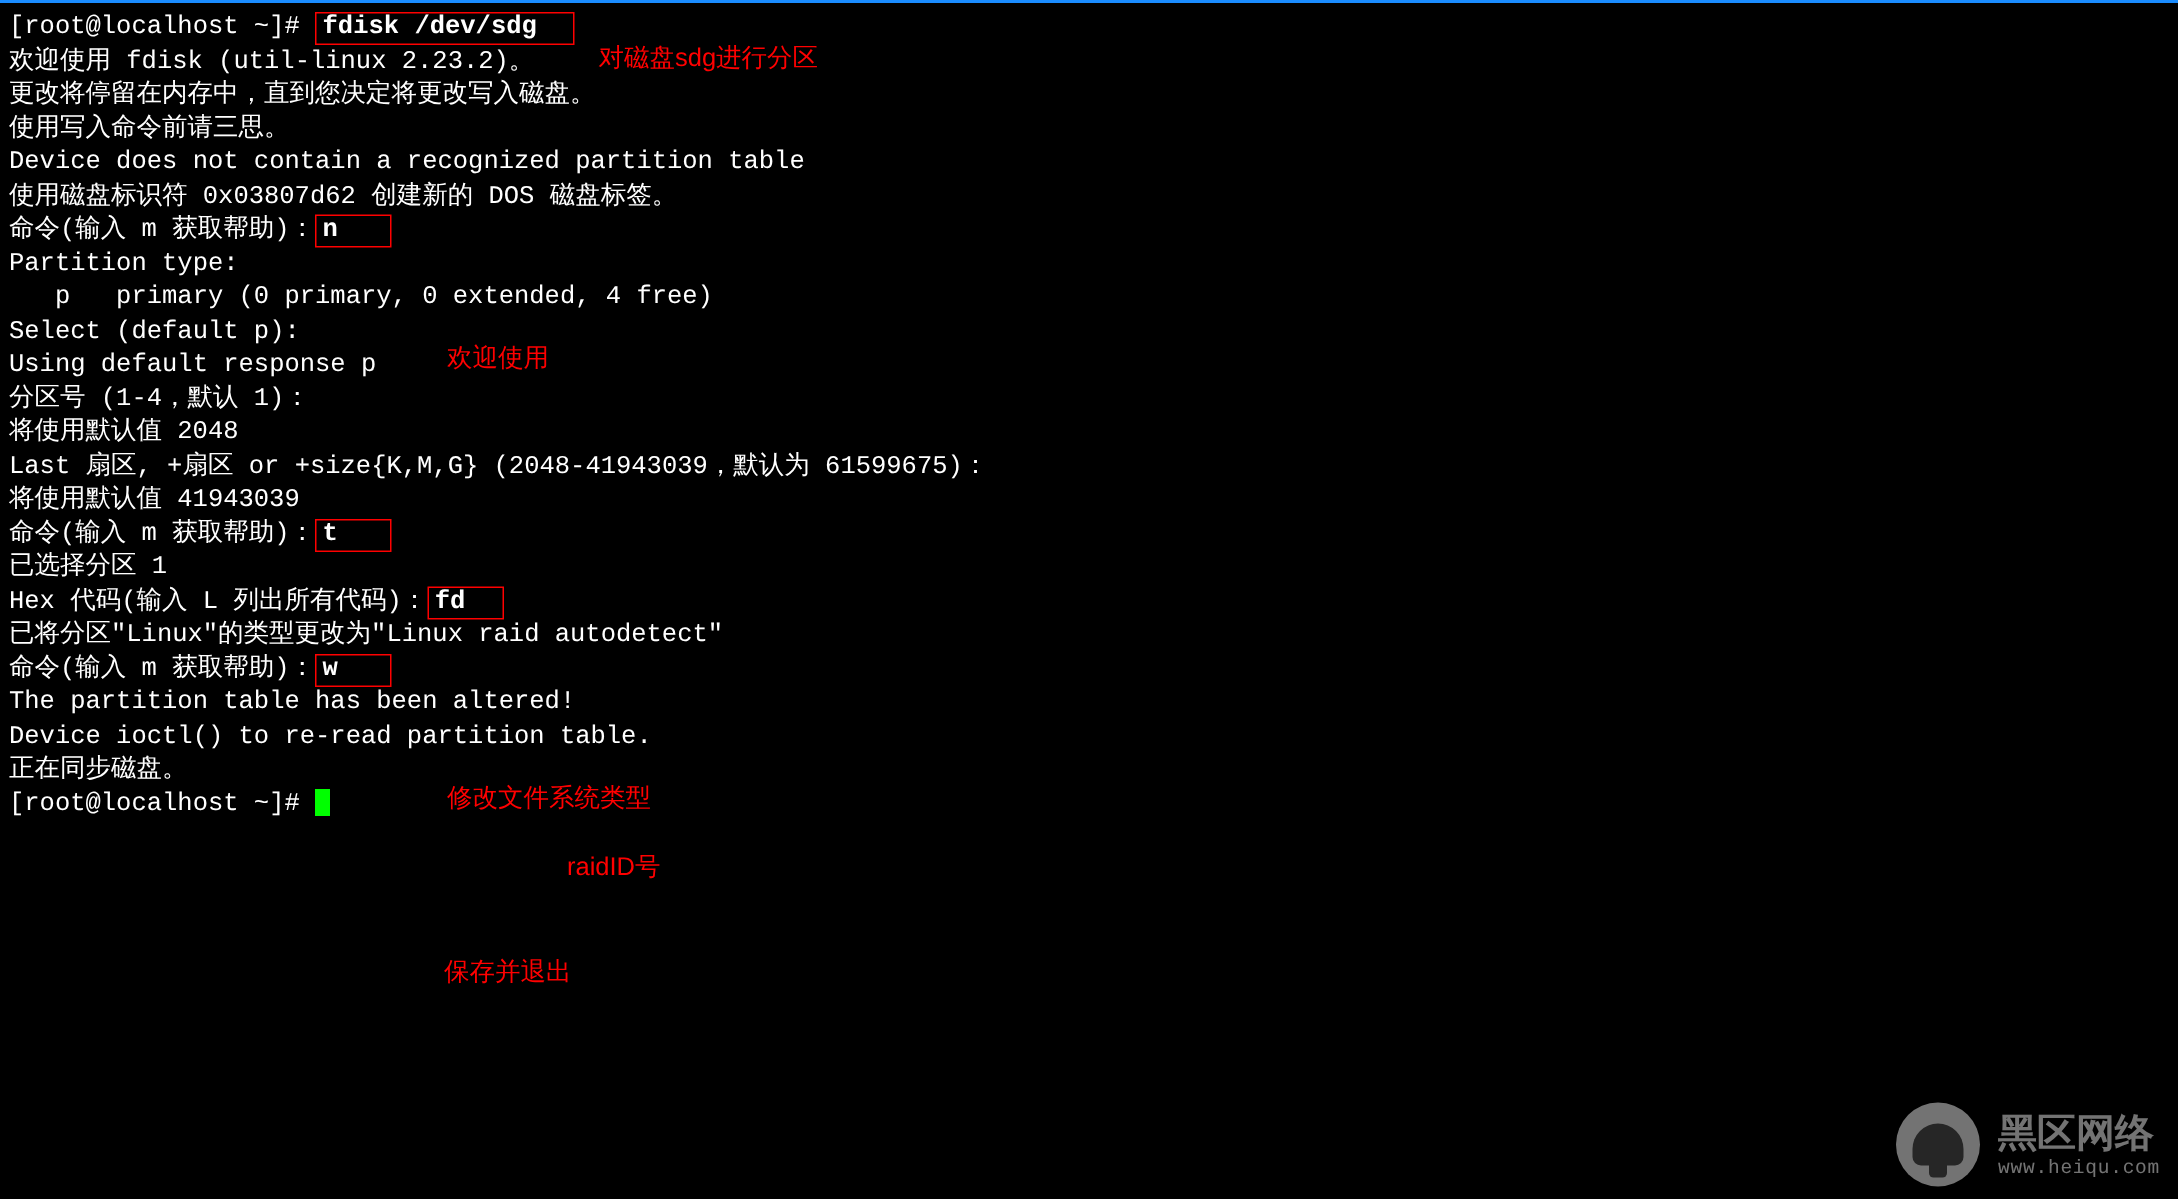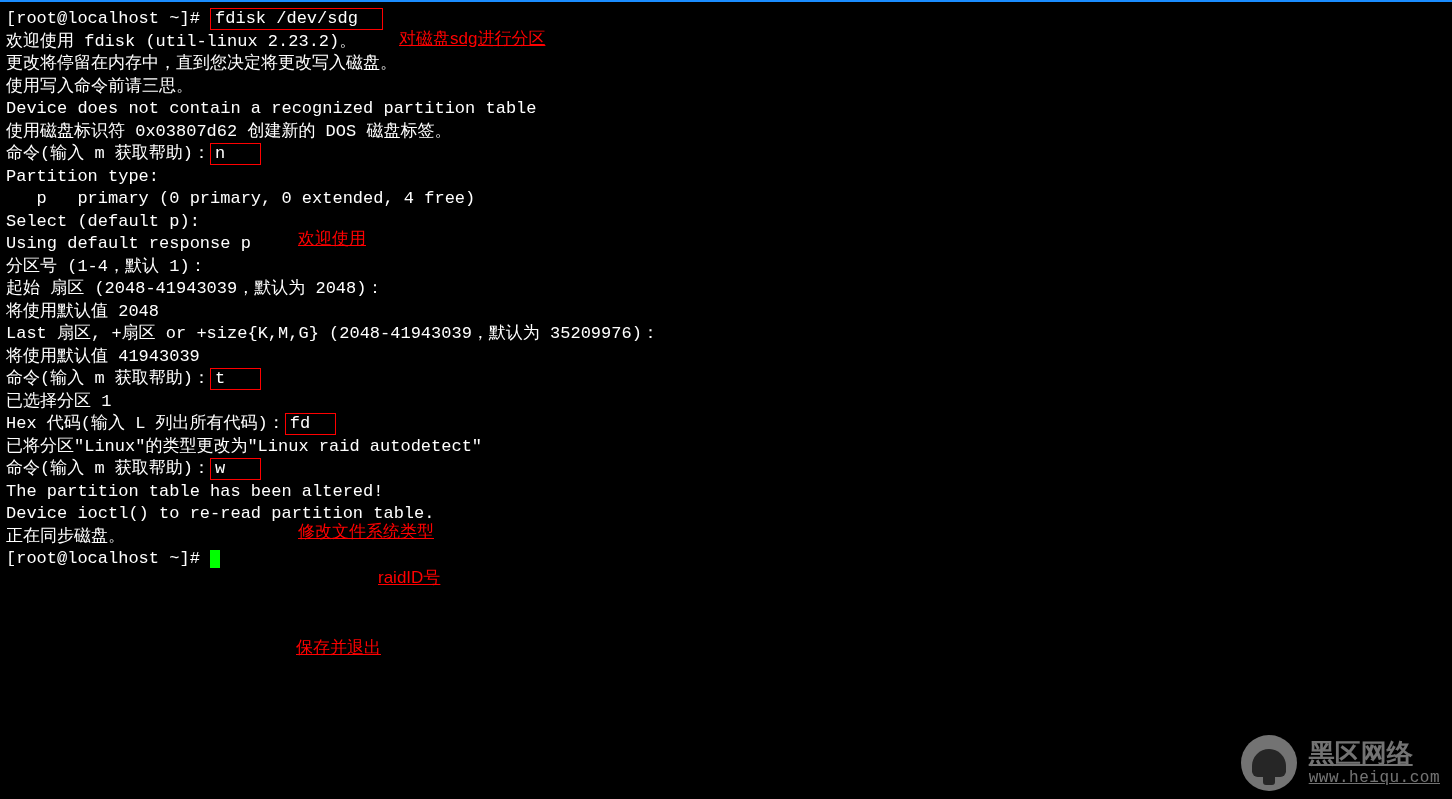--- a/index.html
+++ b/index.html
@@ -16,44 +16,43 @@
     border-top: 2px solid #1a8cff;
     padding: 6px 6px;
   }
   .line { white-space: pre; }
   .box {
     border: 1.5px solid #ff0000;
     display: inline-block;
     padding: 0 4px;
     line-height: 20px;
     vertical-align: baseline;
+    font-weight: bold;
   }
   .annot {
     color: #ff0000;
     position: absolute;
     font-family: "Microsoft YaHei", sans-serif;
     font-size: 17px;
-    text-decoration: underline;
   }
   .cursor {
     display: inline-block;
     width: 10px;
     height: 18px;
     background: #00ff00;
     vertical-align: middle;
   }
   .wm {
     position: absolute;
     right: 12px;
     bottom: 8px;
     display: flex;
     align-items: center;
     gap: 12px;
     opacity: 0.45;
-    text-decoration: underline;
   }
   .wm-icon {
     width: 56px; height: 56px;
     border-radius: 50%;
     background: #fff;
     display: flex; align-items: center; justify-content: center;
   }
   .wm-mush {
     width: 34px; height: 28px;
     background: #555;
@@ -63,44 +62,43 @@
   .wm-mush::after{
     content:"";
     position:absolute;
     bottom:-8px; left:11px;
     width:12px; height:12px;
     background:#555;
     border-radius:3px;
   }
   .wm-text { color:#fff; display:flex; flex-direction:column; line-height:1.2;}
   .wm-big { font-size: 26px; font-weight:bold; font-family:"Microsoft YaHei",sans-serif;}
-  .wm-small{ font-size: 16px; letter-spacing:0.5px;}
+  .wm-small{ font-size: 13px; letter-spacing:0.5px;}
 </style>
 </head>
 <body>
 
 <div>
 <div class="line"><span>[root@localhost ~]# </span><span class="box"><span>fdisk /dev/sdg</span>  </span></div>
 <div class="line">欢迎使用 fdisk (util-linux 2.23.2)。</div>
 <div class="line"></div>
 <div class="line">更改将停留在内存中，直到您决定将更改写入磁盘。</div>
 <div class="line">使用写入命令前请三思。</div>
 <div class="line"></div>
 <div class="line">Device does not contain a recognized partition table</div>
 <div class="line">使用磁盘标识符 0x03807d62 创建新的 DOS 磁盘标签。</div>
 <div class="line"></div>
 <div class="line"><span>命令(输入 m 获取帮助)：</span><span class="box"><span>n</span>   </span></div>
 <div class="line">Partition type:</div>
 <div class="line">   p   primary (0 primary, 0 extended, 4 free)</div>
 <div class="line">Select (default p):</div>
 <div class="line">Using default response p</div>
 <div class="line">分区号 (1-4，默认 1)：</div>
-<div class="line">起始 扇区 (2048-41943039，默认为 2048)：</div>
 <div class="line">将使用默认值 2048</div>
-<div class="line">Last 扇区, +扇区 or +size{K,M,G} (2048-41943039，默认为 35209976)：</div>
+<div class="line">Last 扇区, +扇区 or +size{K,M,G} (2048-41943039，默认为 61599675)：</div>
 <div class="line">将使用默认值 41943039</div>
 <div class="line"></div>
 <div class="line"><span>命令(输入 m 获取帮助)：</span><span class="box"><span>t</span>   </span></div>
 <div class="line">已选择分区 1</div>
 <div class="line"><span>Hex 代码(输入 L 列出所有代码)：</span><span class="box"><span>fd</span>  </span></div>
 <div class="line">已将分区"Linux"的类型更改为"Linux raid autodetect"</div>
 <div class="line"></div>
 <div class="line"><span>命令(输入 m 获取帮助)：</span><span class="box"><span>w</span>   </span></div>
 <div class="line">The partition table has been altered!</div>
 <div class="line"></div>

